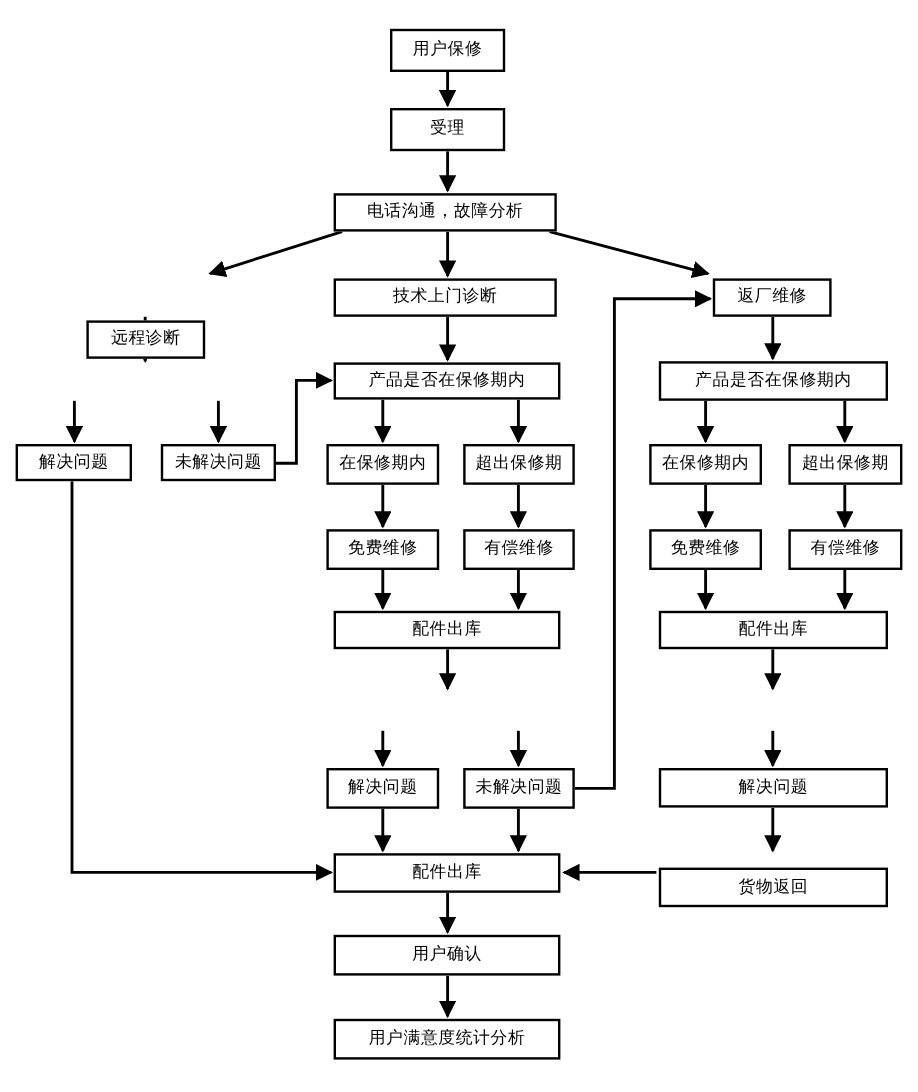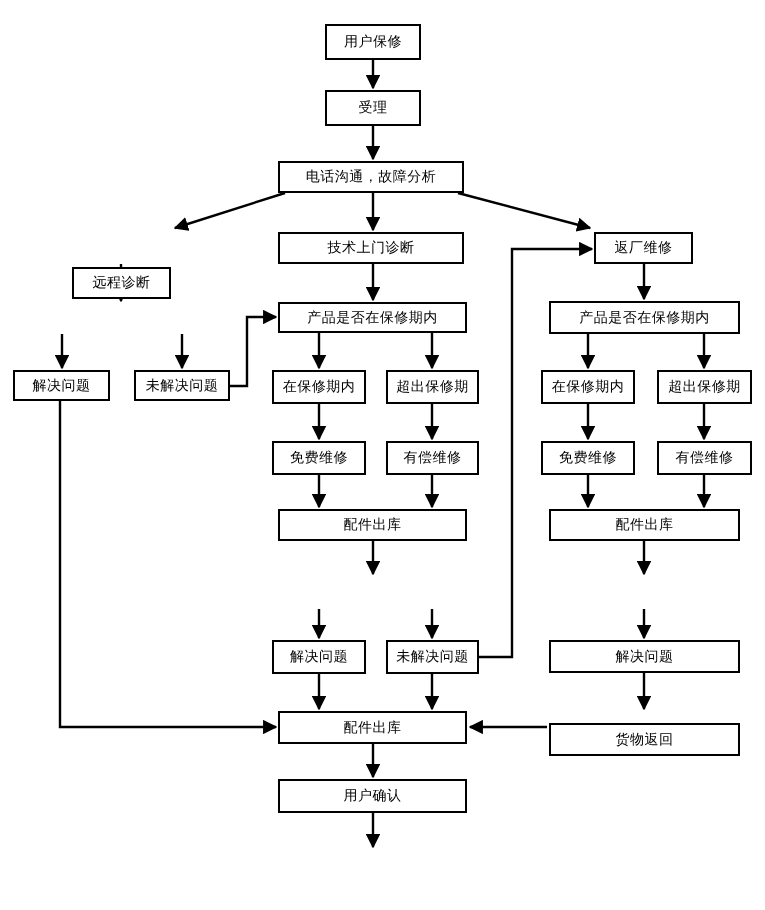--- a/index.html
+++ b/index.html
@@ -202,14 +202,17 @@
   </div>
   <div class="node" style="left: 278px; top: 711px; width: 189px; height: 33px;">
     <span class="node-label">配件出库</span>
   </div>
   <div class="node" style="left: 549px; top: 711px; width: 191px; height: 33px; margin-top: 12px;">
     <span class="node-label">货物返回</span>
   </div>
   <div class="node" style="left: 278px; top: 779px; width: 189px; height: 34px;">
     <span class="node-label">用户确认</span>
   </div>
+  <div class="node" style="left: 278px; top: 849px; width: 189px; height: 34px;">
+    <span class="node-label">用户满意度统计分析</span>
+  </div>
 
 </div>
 
 </body></html>

